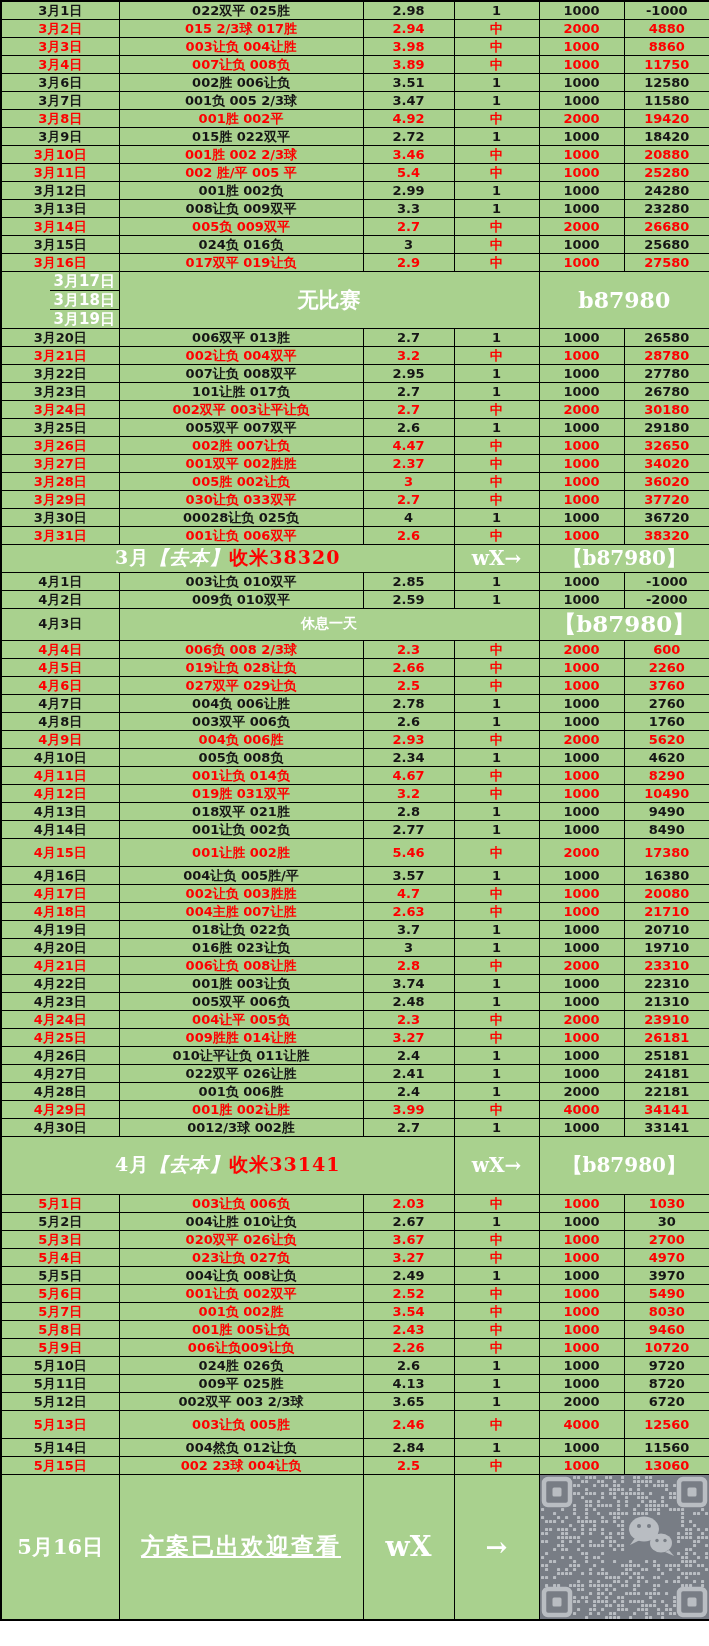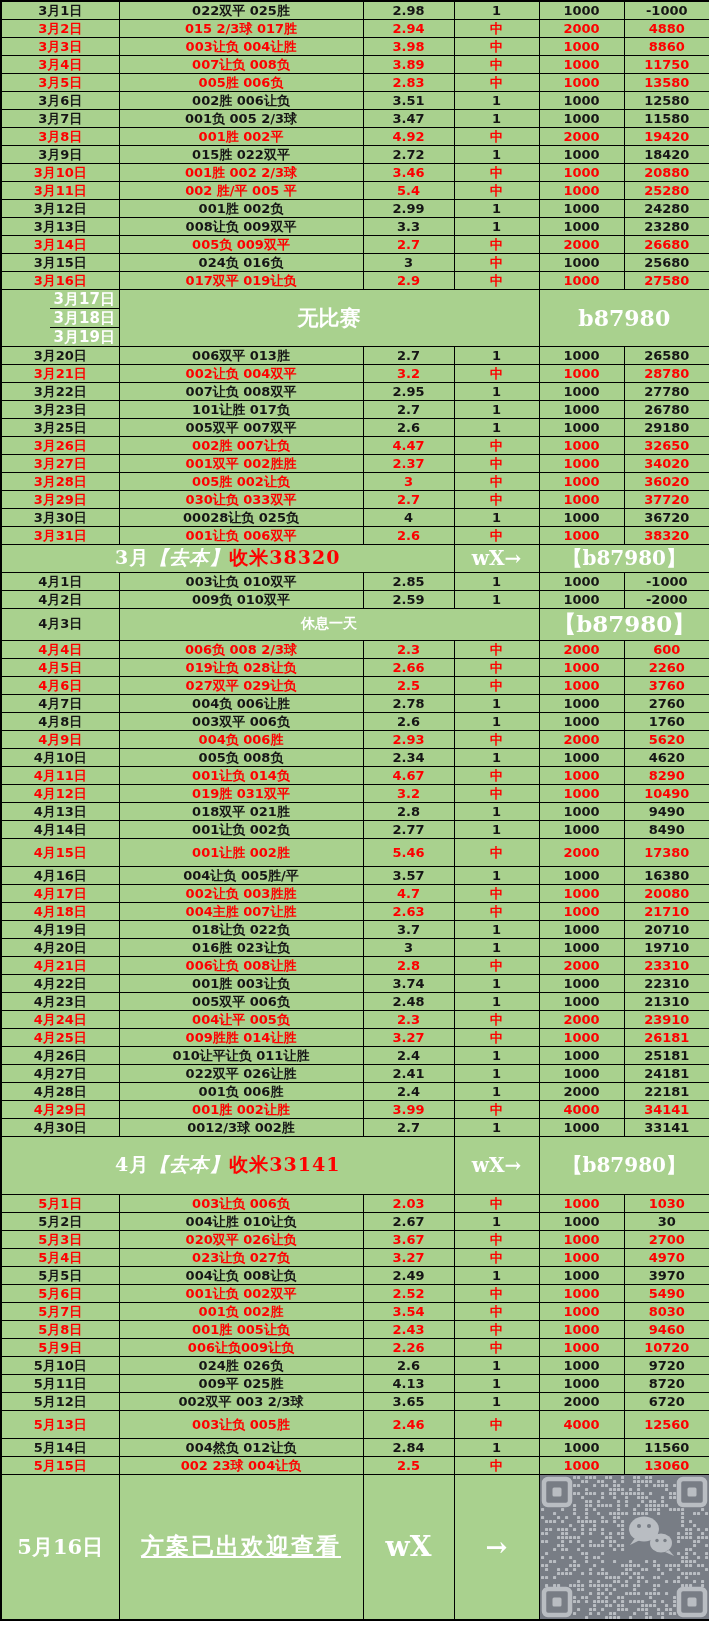--- a/index.html
+++ b/index.html
@@ -75,28 +75,20 @@
       </tr>
       <tr class="match">
         <td class="m-cell win">3月4日</td>
         <td class="m-cell win">007让负 008负</td>
         <td class="m-cell win">3.89</td>
         <td class="m-cell win">中</td>
         <td class="m-cell win">1000</td>
         <td class="m-cell win">11750</td>
       </tr>
       <tr class="match">
-        <td class="m-cell win">3月5日</td>
-        <td class="m-cell win">005胜 006负</td>
-        <td class="m-cell win">2.83</td>
-        <td class="m-cell win">中</td>
-        <td class="m-cell win">1000</td>
-        <td class="m-cell win">13580</td>
-      </tr>
-      <tr class="match">
         <td class="m-cell loss">3月6日</td>
         <td class="m-cell loss">002胜 006让负</td>
         <td class="m-cell loss">3.51</td>
         <td class="m-cell loss">1</td>
         <td class="m-cell loss">1000</td>
         <td class="m-cell loss">12580</td>
       </tr>
       <tr class="match">
         <td class="m-cell loss">3月7日</td>
         <td class="m-cell loss">001负 005 2/3球</td>
@@ -210,20 +202,28 @@
         <td class="m-cell loss">1000</td>
         <td class="m-cell loss">27780</td>
       </tr>
       <tr class="match">
         <td class="m-cell loss">3月23日</td>
         <td class="m-cell loss">101让胜 017负</td>
         <td class="m-cell loss">2.7</td>
         <td class="m-cell loss">1</td>
         <td class="m-cell loss">1000</td>
         <td class="m-cell loss">26780</td>
+      </tr>
+      <tr class="match">
+        <td class="m-cell win">3月24日</td>
+        <td class="m-cell win">002双平 003让平让负</td>
+        <td class="m-cell win">2.7</td>
+        <td class="m-cell win">中</td>
+        <td class="m-cell win">2000</td>
+        <td class="m-cell win">30180</td>
       </tr>
       <tr class="match">
         <td class="m-cell loss">3月25日</td>
         <td class="m-cell loss">005双平 007双平</td>
         <td class="m-cell loss">2.6</td>
         <td class="m-cell loss">1</td>
         <td class="m-cell loss">1000</td>
         <td class="m-cell loss">29180</td>
       </tr>
       <tr class="match">

